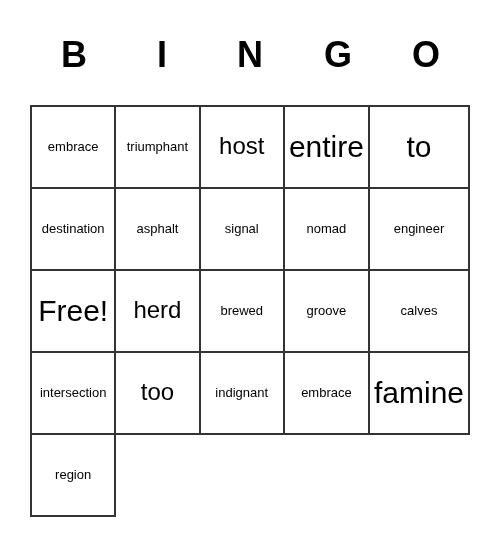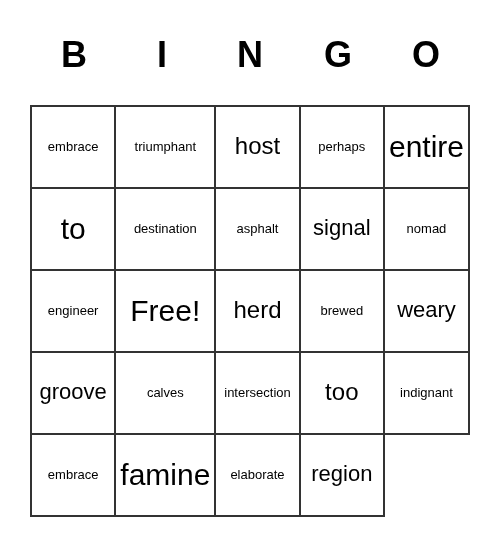--- a/index.html
+++ b/index.html
@@ -58,21 +58,21 @@
     .cell-text {
       font-family: Arial, sans-serif;
       line-height: 1.2;
     }
 
     .size-large {
       font-size: 30px;
     }
 
     .size-medium {
-      font-size: 22px;
+      font-size: 13px;
     }
 
     .size-small {
       font-size: 13px;
     }
 
     .size-xlarge {
       font-size: 24px;
     }
   </style>
@@ -91,23 +91,20 @@
   <div class="bingo-cell">
         <span class="cell-text size-small">embrace</span>
       </div>
       <div class="bingo-cell">
         <span class="cell-text size-small">triumphant</span>
       </div>
       <div class="bingo-cell">
         <span class="cell-text size-xlarge">host</span>
       </div>
       <div class="bingo-cell">
-        <span class="cell-text size-small">perhaps</span>
-      </div>
-      <div class="bingo-cell">
         <span class="cell-text size-large">entire</span>
       </div>
       <div class="bingo-cell">
         <span class="cell-text size-large">to</span>
       </div>
       <div class="bingo-cell">
         <span class="cell-text size-small">destination</span>
       </div>
       <div class="bingo-cell">
         <span class="cell-text size-small">asphalt</span>
@@ -124,23 +121,20 @@
       <div class="bingo-cell">
         <span class="cell-text size-large">Free!</span>
       </div>
       <div class="bingo-cell">
         <span class="cell-text size-xlarge">herd</span>
       </div>
       <div class="bingo-cell">
         <span class="cell-text size-small">brewed</span>
       </div>
       <div class="bingo-cell">
-        <span class="cell-text size-medium">weary</span>
-      </div>
-      <div class="bingo-cell">
         <span class="cell-text size-medium">groove</span>
       </div>
       <div class="bingo-cell">
         <span class="cell-text size-small">calves</span>
       </div>
       <div class="bingo-cell">
         <span class="cell-text size-small">intersection</span>
       </div>
       <div class="bingo-cell">
         <span class="cell-text size-xlarge">too</span>
@@ -148,19 +142,16 @@
       <div class="bingo-cell">
         <span class="cell-text size-small">indignant</span>
       </div>
       <div class="bingo-cell">
         <span class="cell-text size-small">embrace</span>
       </div>
       <div class="bingo-cell">
         <span class="cell-text size-large">famine</span>
       </div>
       <div class="bingo-cell">
-        <span class="cell-text size-small">elaborate</span>
-      </div>
-      <div class="bingo-cell">
         <span class="cell-text size-medium">region</span>
       </div>
     </div>
 </div>
 
 </body></html>

